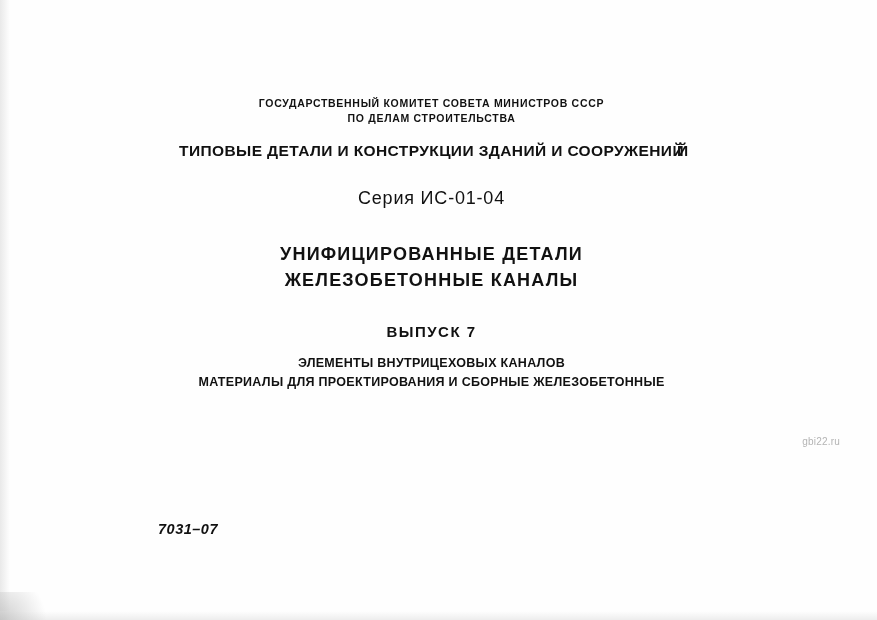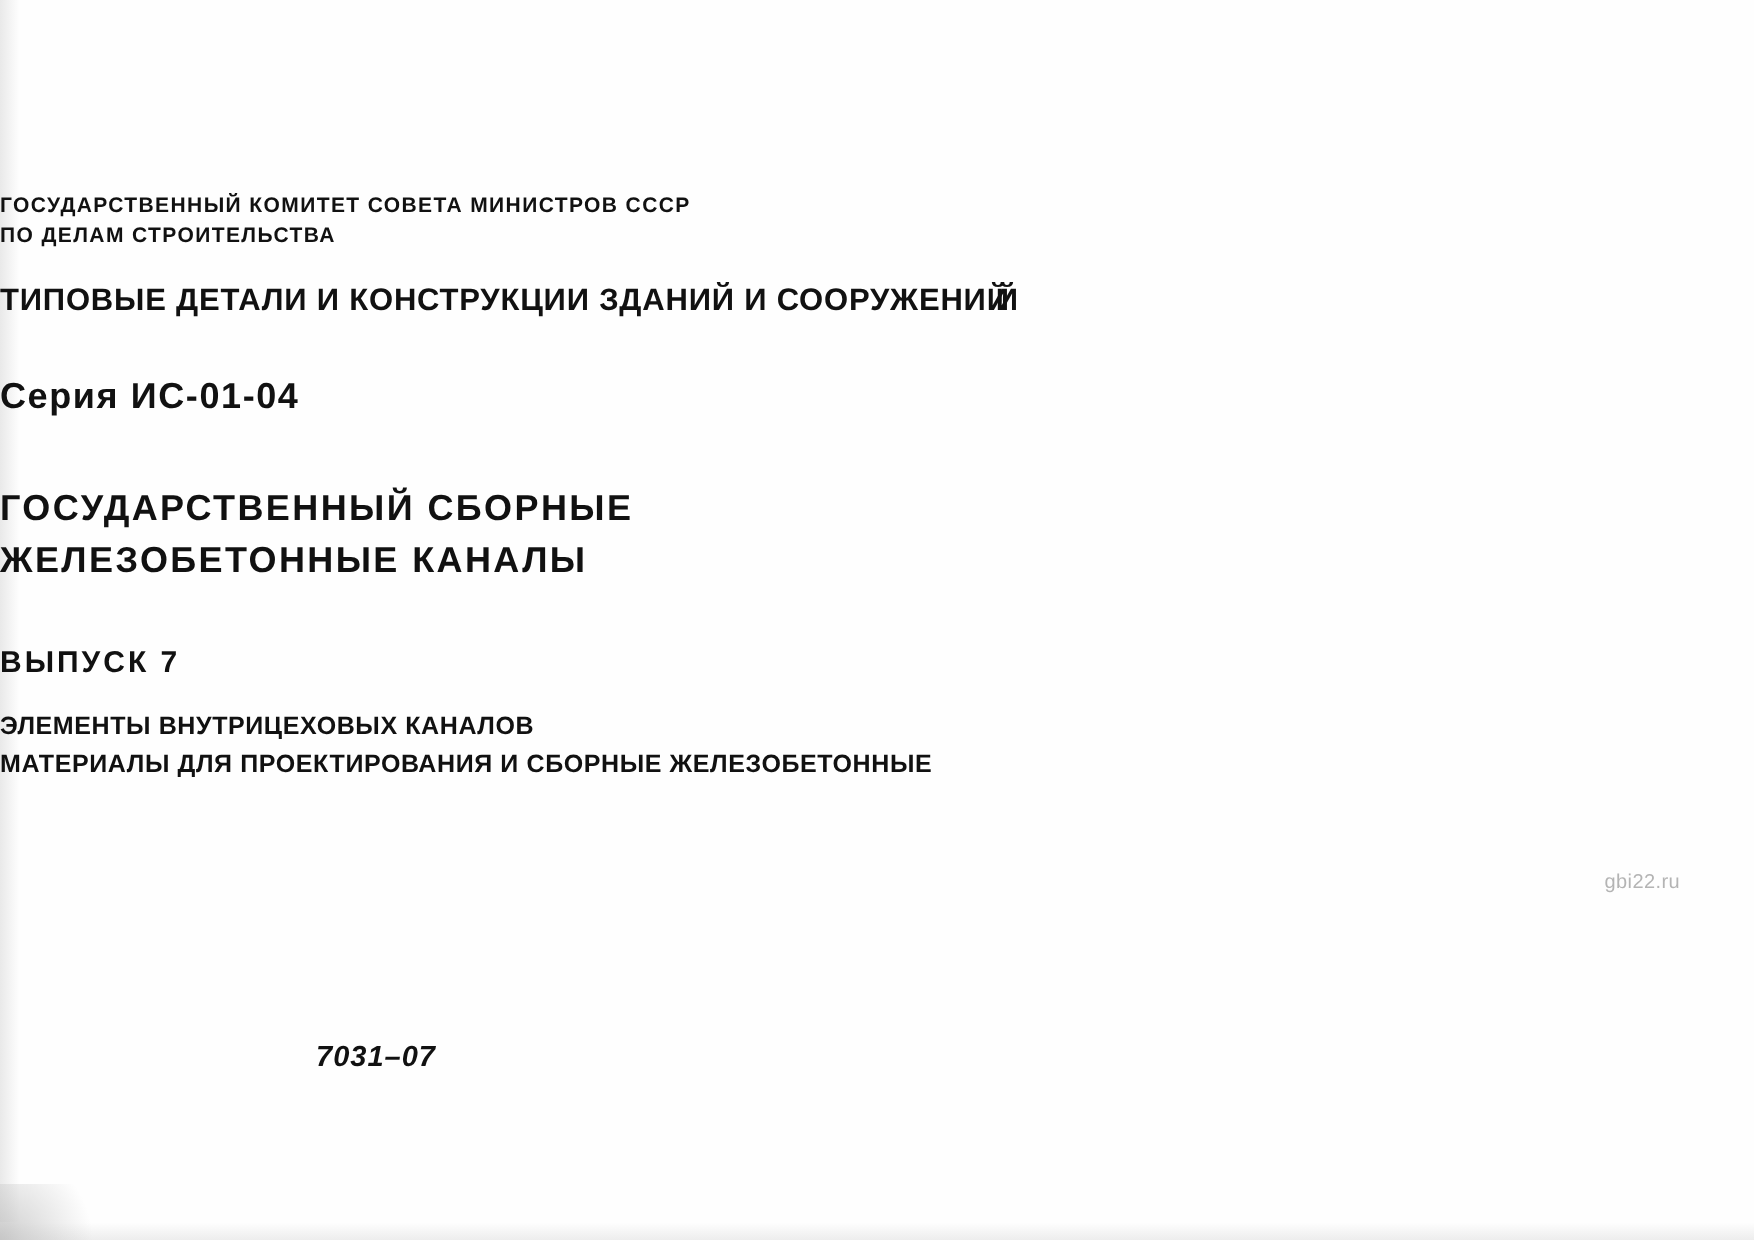--- a/index.html
+++ b/index.html
@@ -52,21 +52,21 @@
     height: 28px;
     background: radial-gradient(circle at 0% 100%, #bdbdbd 0%, rgba(255,255,255,0) 70%);
     opacity: 0.75;
   }
 
   .content {
     position: absolute;
     left: 0;
     top: 0;
     width: 863px;
-    text-align: left;
+    text-align: center;
   }
 
   .ministry {
     margin-top: 96px;
     font-size: 10.5px;
     font-weight: bold;
     letter-spacing: 0.7px;
     line-height: 15px;
   }
   .ministry .line2 {
@@ -83,21 +83,21 @@
   .series-heading .trailing-mark {
     position: absolute;
     margin-left: -7px;
     font-size: 15.5px;
     font-weight: bold;
   }
 
   .series-number {
     margin-top: 28px;
     font-size: 18px;
-    font-weight: bold;
+    font-weight: normal;
     letter-spacing: 0.8px;
   }
 
   .title {
     margin-top: 32px;
     font-size: 18px;
     font-weight: bold;
     letter-spacing: 1.2px;
     line-height: 26px;
   }
@@ -164,21 +164,21 @@
       <span class="line2">ПО ДЕЛАМ СТРОИТЕЛЬСТВА</span>
     </div>
 
     <div class="series-heading">
       <span>ТИПОВЫЕ ДЕТАЛИ И КОНСТРУКЦИИ ЗДАНИЙ И СООРУЖЕНИЙ</span><span class="trailing-mark">Й</span>
     </div>
 
     <div class="series-number">Серия ИС-01-04</div>
 
     <div class="title">
-      <div>ГОСУДАРСТВЕННЫЙ  СБОРНЫЕ</div>
+      <div>УНИФИЦИРОВАННЫЕ  ДЕТАЛИ</div>
       <div>ЖЕЛЕЗОБЕТОННЫЕ  КАНАЛЫ</div>
     </div>
 
     <div class="issue">ВЫПУСК  7</div>
 
     <div class="subtitle">
       <div>ЭЛЕМЕНТЫ ВНУТРИЦЕХОВЫХ КАНАЛОВ</div>
       <div>МАТЕРИАЛЫ ДЛЯ ПРОЕКТИРОВАНИЯ И СБОРНЫЕ ЖЕЛЕЗОБЕТОННЫЕ</div>
     </div>
 

